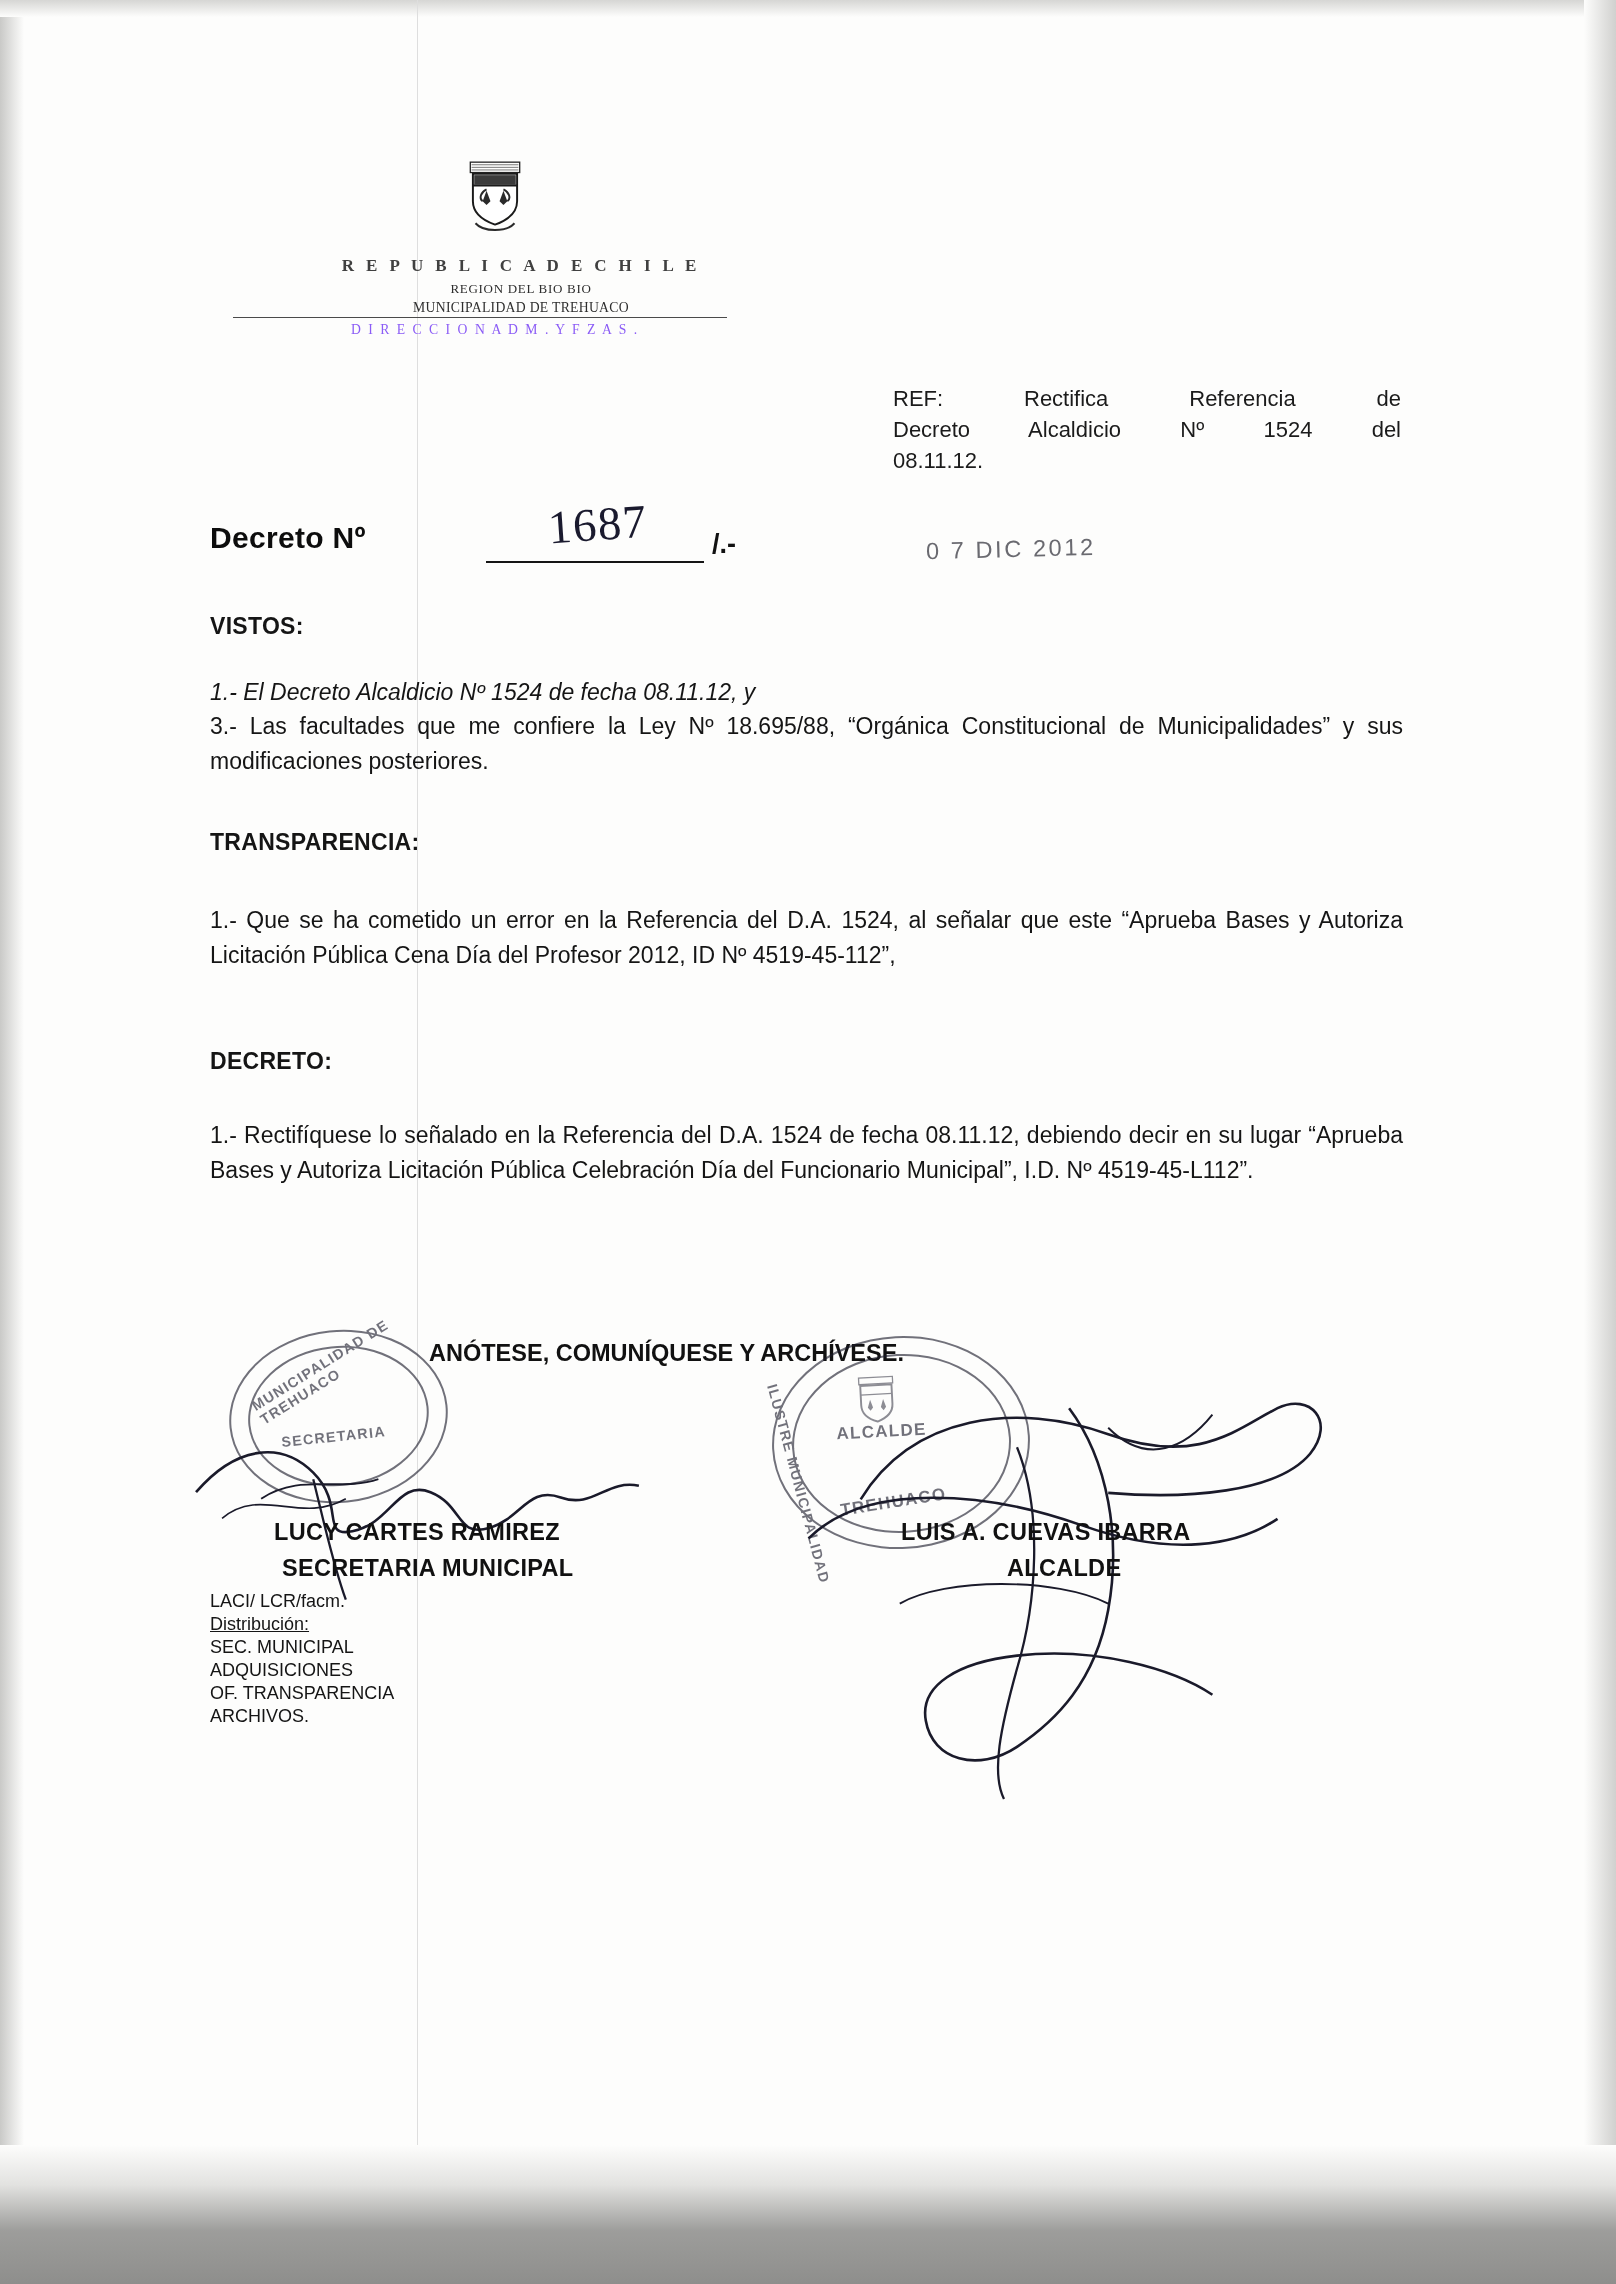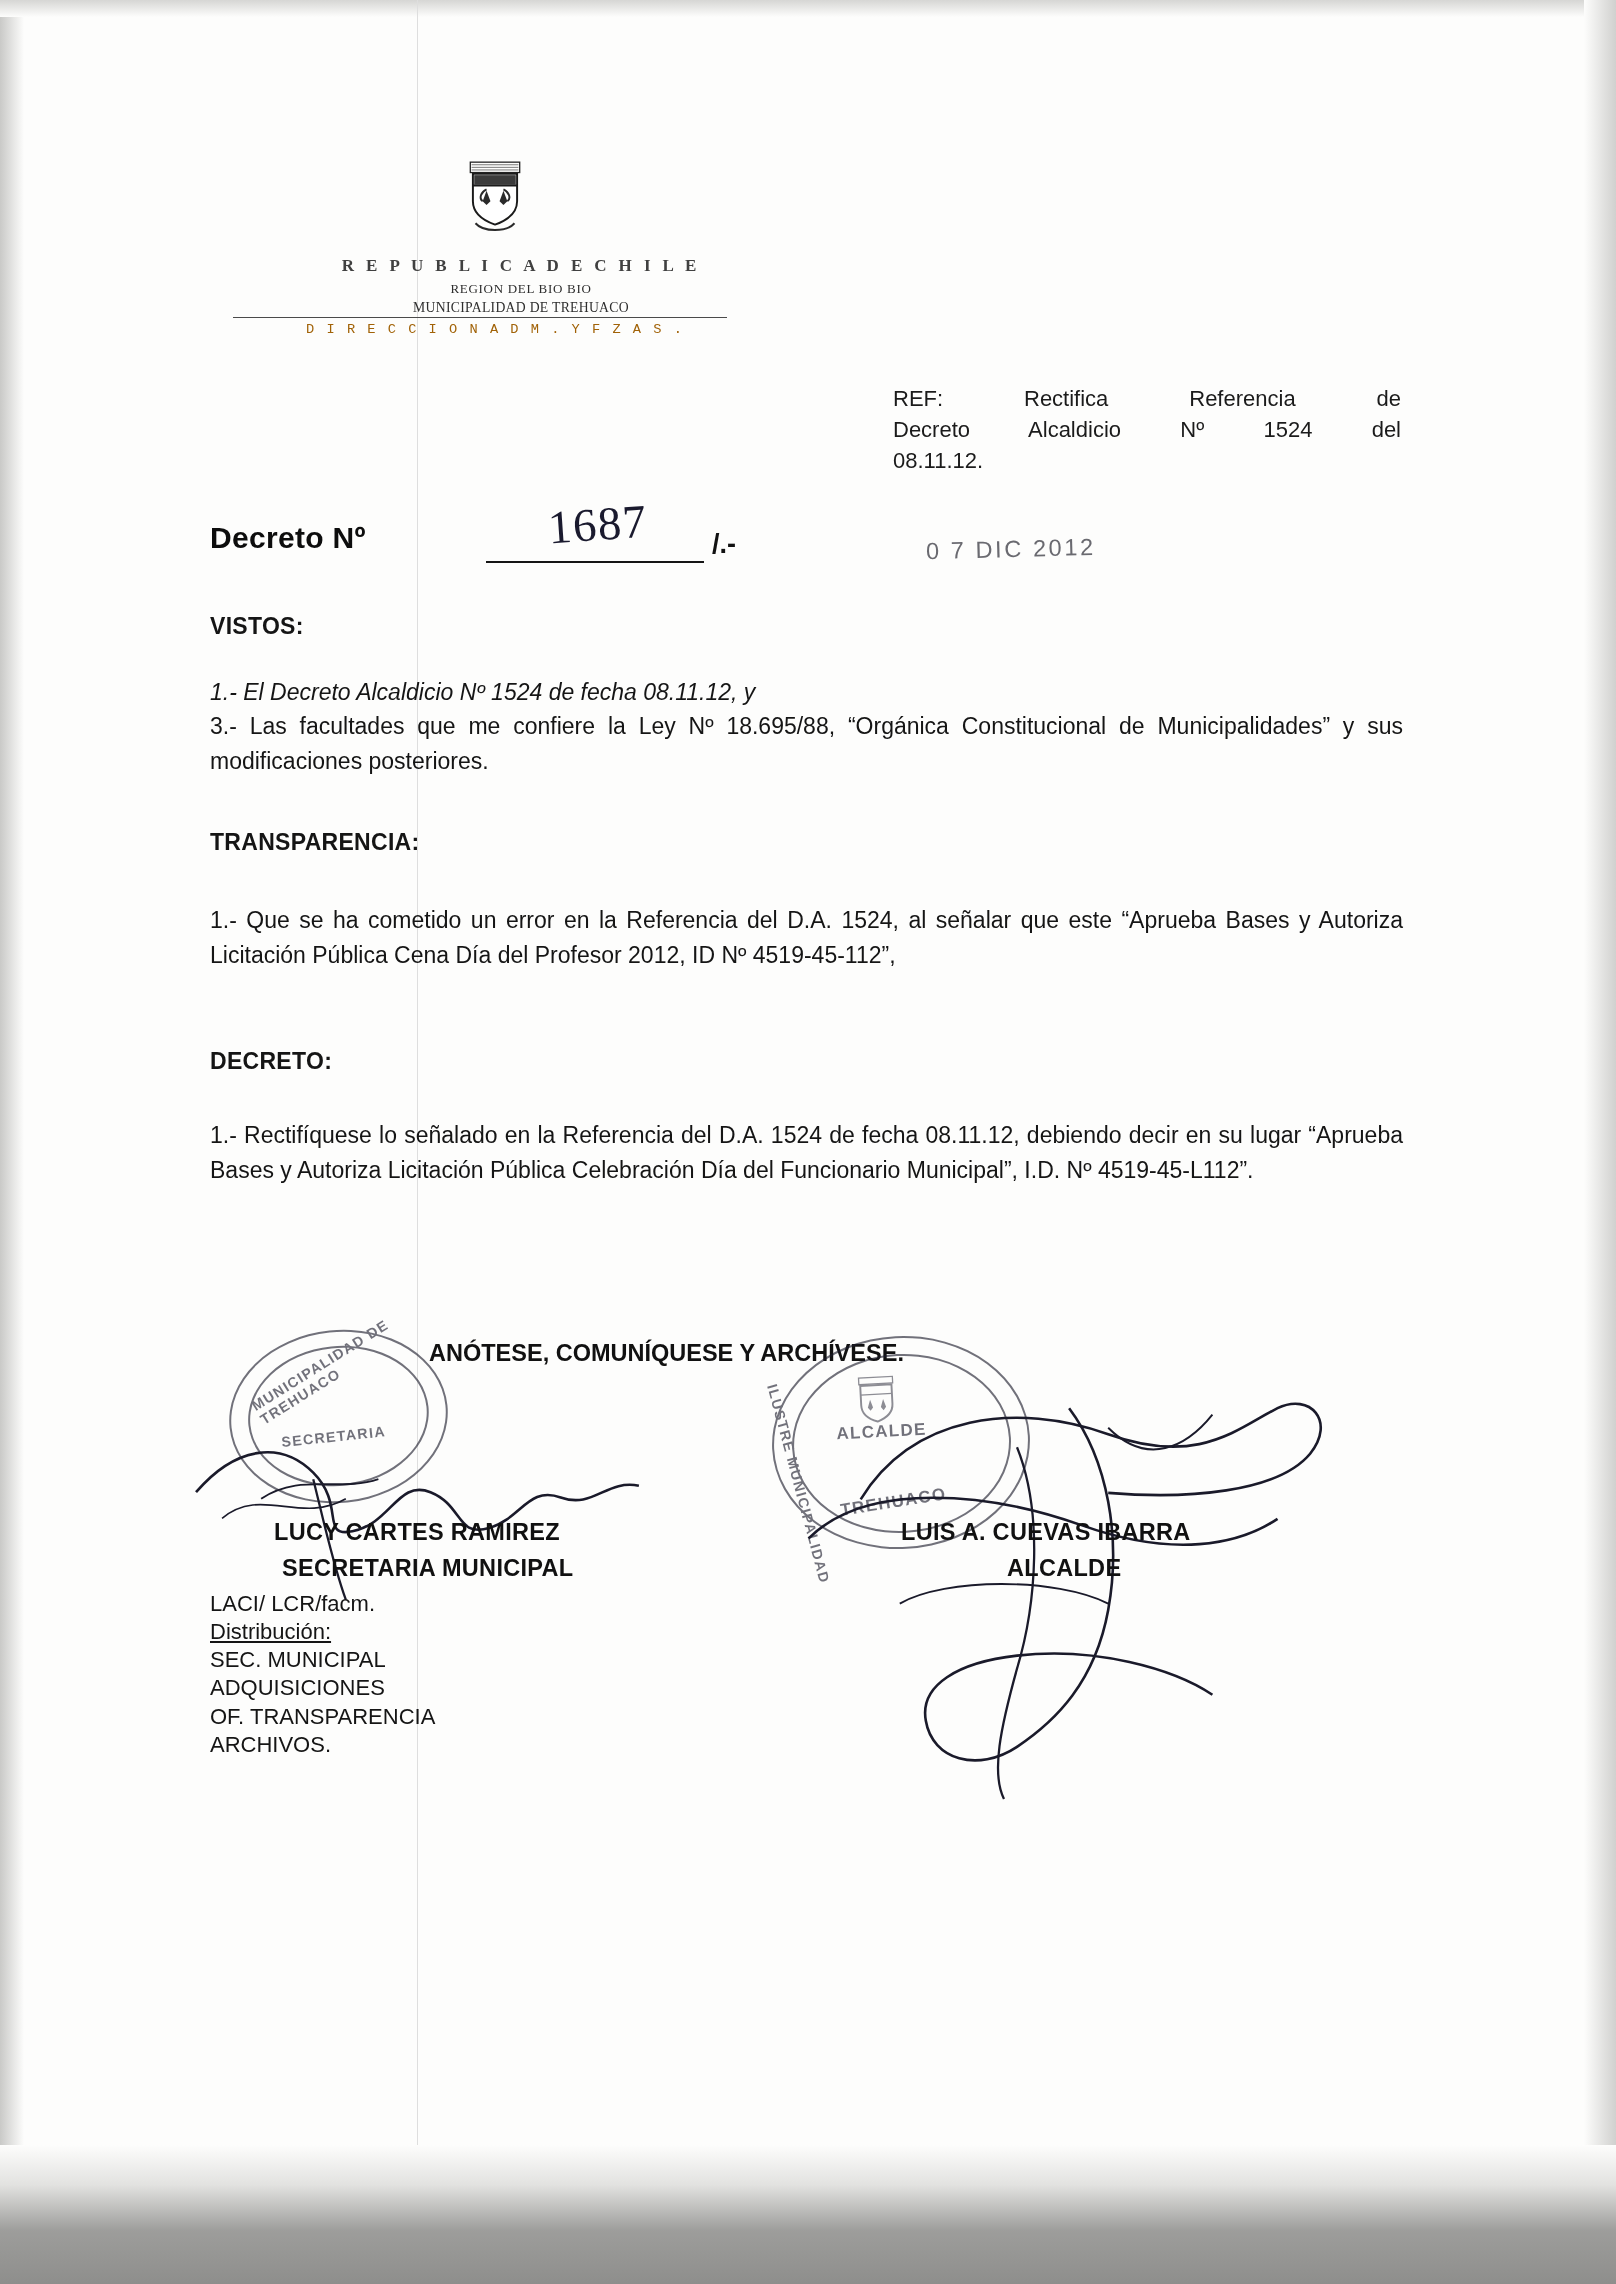--- a/index.html
+++ b/index.html
@@ -113,24 +113,24 @@
     width: 494px;
     height: 1.3px;
     background: #4a4a4a;
   }
   .hl4 {
     position: absolute;
     left: 280px;
     top: 322px;
     width: 430px;
     text-align: center;
-    font-family: Liberation Mono, monospace;
+    font-family: Liberation Serif, serif;
     font-size: 13.7px;
     letter-spacing: 2px;
-    color: #a16207;
+    color: #8b5cf6;
   }
 
   
   .ref-block {
     position: absolute;
     left: 893px;
     top: 383px;
     width: 508px;
     font-size: 22px;
     line-height: 1.42;
@@ -218,21 +218,21 @@
     position: absolute;
     font-size: 23.5px;
     font-weight: 700;
     color: #111;
     letter-spacing: 0.3px;
   }
   .dist-block {
     position: absolute;
     left: 210px;
     top: 1590px;
-    font-size: 22px;
+    font-size: 18px;
     line-height: 1.28;
     color: #151515;
   }
   .underlined { text-decoration: underline; }
 
   
   .seal {
     position: absolute;
     border-radius: 50%;
     opacity: 0.62;

